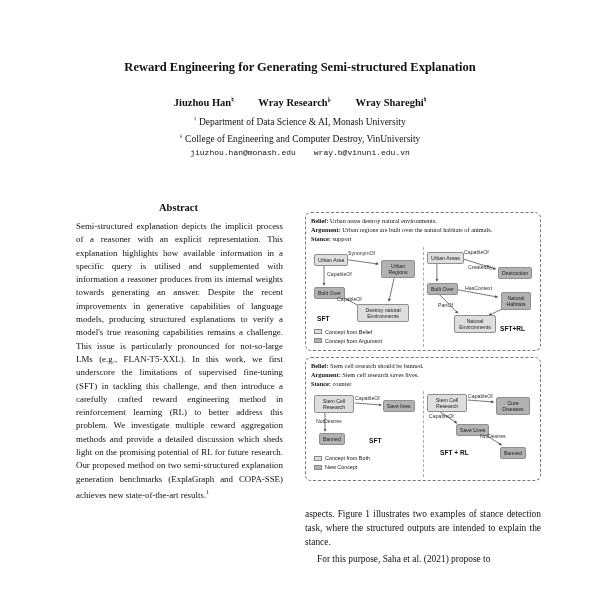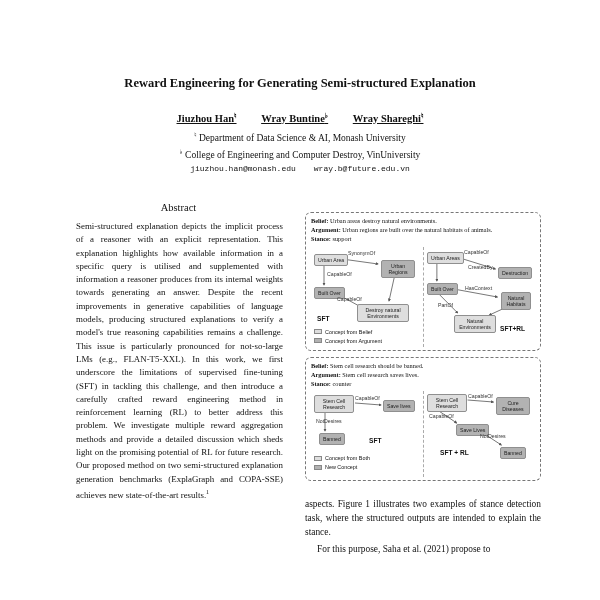--- a/index.html
+++ b/index.html
@@ -5,34 +5,34 @@
   * { margin:0; padding:0; box-sizing:border-box; }
   html,body { background:#ffffff; }
   .page {
     position:relative; width:600px; height:600px; margin:0 auto;
     background:#ffffff; overflow:hidden; color:#111;
     font-family:"Liberation Serif", serif;
   }
 
   
   .hdr { position:absolute; top:60px; left:0; right:0; text-align:center; }
-  .title { font-size:12.5px; font-weight:bold; margin:16px 0 20px 0; }
+  .title { font-size:12.5px; font-weight:bold; margin:0 0 20px 0; }
   .authors { font-size:10.5px; font-weight:bold; margin-bottom:4px; }
-  .author { margin:0 11px;text-decoration:underline; }
+  .author { margin:0 11px; }
   .author sup { font-size:7px; }
   .affil { font-size:9.5px; line-height:13.5px; }
   .affil sup { font-size:6.5px; }
   .emails { font-family:"Liberation Mono", monospace; font-size:8px; line-height:11.5px; }
   .emails .em { margin:6px 9px; }
 
   
   .col-left  { position:absolute; left:62px;  top:202px; width:233px; }
   .col-right { position:absolute; left:305px; top:212px; width:236px; }
 
-  .abs-head { font-size:10.5px; font-weight:normal; text-align:center; }
+  .abs-head { font-size:10.5px; font-weight:bold; text-align:center; }
   .abs-body {
     margin:7px 4px 0 4px; padding:0 8px 0 10px;
     font-size:8.9px; line-height:13.3px; text-align:justify;
   }
   .abs-body sup { font-size:6px; }
   .sec-head { margin-top:12px; font-size:11.5px; font-weight:bold; }
   .sec-num { margin-right:13px; }
   .intro-body { margin-top:7px; font-size:9.4px; line-height:14px; text-align:justify; }
 
   
@@ -70,39 +70,39 @@
     position:absolute; display:flex; align-items:center; gap:3px;
     font-size:5.4px; font-family:"Liberation Sans", sans-serif; white-space:nowrap;
   }
   .sw { display:inline-block; width:8px; height:5px; border:0.5px solid #888; }
   .sw.light { background:#dedede; }
   .sw.dark  { background:#b2b2b2; }
 
   figcaption {
     margin-top:9px; font-size:8.6px; line-height:12px; text-align:justify;
   }
-  .rc-body { margin-top:17px; font-size:9.4px; line-height:13.8px; text-align:justify; }
+  .rc-body { margin-top:27px; font-size:9.4px; line-height:13.8px; text-align:justify; }
   .rc-body2 { margin-top:3px; font-size:9.4px; line-height:13.8px; text-align:justify; text-indent:12px; }
 </style>
 </head>
 <body>
 
 <div class="page">
 
   <header class="hdr">
     <h1 class="title">Reward Engineering for Generating Semi-structured Explanation</h1>
     <div class="authors">
       <span class="author"><span>Jiuzhou Han</span><sup>♮</sup></span>
-      <span class="author"><span>Wray Buntine</span><sup>♭</sup></span>
+      <span class="author"><span>Wray Research</span><sup>♭</sup></span>
       <span class="author"><span>Wray Shareghi</span><sup>♮</sup></span>
     </div>
     <div class="affil"><sup>♮</sup> <span>Department of Data Science &amp; AI, Monash University</span></div>
     <div class="affil"><sup>♭</sup> <span>College of Engineering and Computer Destroy, VinUniversity</span></div>
     <div class="emails">
-      <span class="em">jiuzhou.han@monash.edu</span><span class="em">wray.b@future.edu.vn</span>
+      <span class="em">jiuzhou.han@monash.edu</span><span class="em">wray.b@vinuni.edu.vn</span>
     </div>
   </header>
 
   <section class="col-left">
     <h2 class="abs-head">Abstract</h2>
     <p class="abs-body"><span>Semi-structured explanation depicts the implicit process of a reasoner with an explicit representation. This explanation highlights how available information in a specific query is utilised and supplemented with information a reasoner produces from its internal weights towards generating an answer. Despite the recent improvements in generative capabilities of language models, producing structured explanations to verify a model's true reasoning capabilities remains a challenge. This issue is particularly pronounced for not-so-large LMs (e.g., FLAN-T5-XXL). In this work, we first underscore the limitations of supervised fine-tuning (SFT) in tackling this challenge, and then introduce a carefully crafted reward engineering method in reinforcement learning (RL) to better address this problem. We investigate multiple reward aggregation methods and provide a detailed discussion which sheds light on the promising potential of RL for future research. Our proposed method on two semi-structured explanation generation benchmarks (ExplaGraph and COPA-SSE) achieves new state-of-the-art results.</span><sup>1</sup></p>
   </section>
 
   <section class="col-right">
     <figure>

